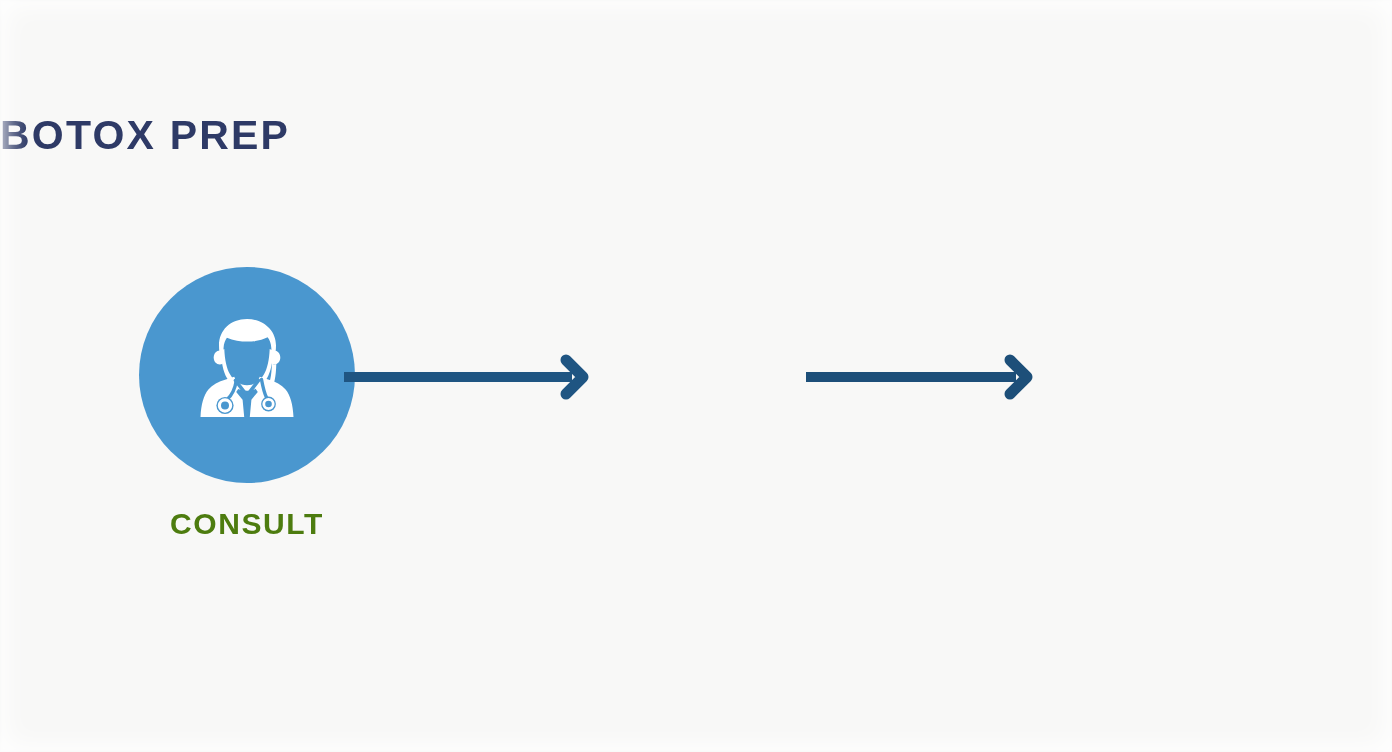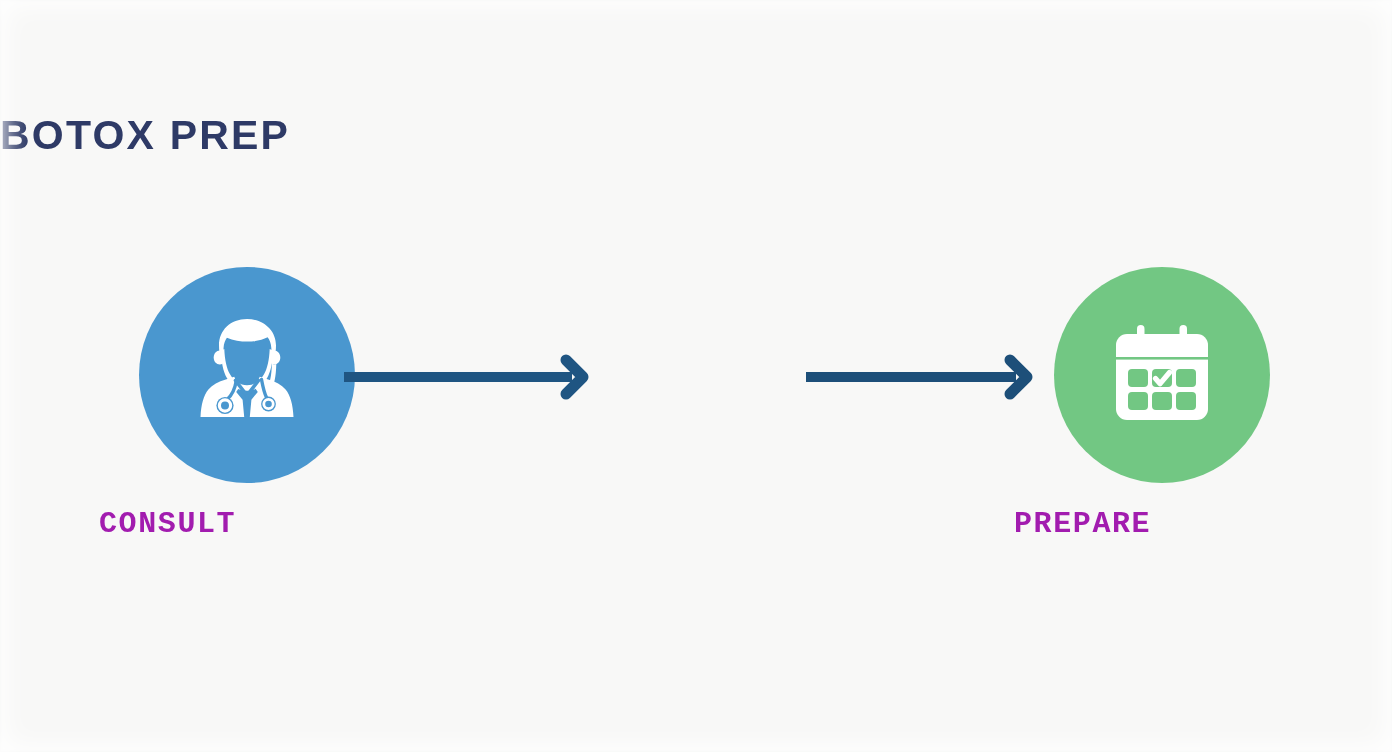--- a/index.html
+++ b/index.html
@@ -76,26 +76,26 @@
   .circle-teal  { background: #5cc9a7; }
   .circle-green { background: #72c783; }
 
   .circle svg { display: block; }
 
   .step-label {
     position: absolute;
     top: 240px;
     left: -40px;
     width: 296px;
+    text-align: center;
     font-size: 30px;
     font-weight: bold;
     letter-spacing: 1.6px;
-    color: #a21caf;
+    color: #4d7c0f;
     white-space: nowrap;
-    font-family: Liberation Mono, monospace;
   }
 
   .connector {
     position: absolute;
     top: 353px;
     height: 48px;
   }
   .connector-1 { left: 344px; width: 250px; }
   .connector-2 { left: 806px; width: 232px; }
   .connector svg { display: block; }
@@ -181,44 +181,20 @@
           <g fill="none" stroke="#4a97cf" stroke-width="3.6" stroke-linecap="round">
             <path d="M54.5 71.5L66 86.5L77.5 71.5"></path>
             <path d="M66 86.5v21.5"></path>
           </g>
         </svg>
       </div>
       <div class="step-label">CONSULT</div>
     </div>
 
 
-    <div class="step step-3">
-      <div class="circle circle-green">
-        <svg width="132" height="132" viewBox="0 0 132 132">
-
-          <rect x="41" y="16" width="7.5" height="17" rx="3.7" fill="#ffffff"></rect>
-          <rect x="83.5" y="16" width="7.5" height="17" rx="3.7" fill="#ffffff"></rect>
-
-          <rect x="20" y="25" width="92" height="86" rx="11" fill="#ffffff"></rect>
-
-          <rect x="20" y="48" width="92" height="2.6" fill="#72c783"></rect>
-
-          <rect x="32" y="60" width="20" height="18" rx="4" fill="#72c783"></rect>
-          <rect x="56" y="60" width="20" height="18" rx="4" fill="#72c783"></rect>
-          <rect x="80" y="60" width="20" height="18" rx="4" fill="#72c783"></rect>
-
-          <rect x="32" y="83" width="20" height="18" rx="4" fill="#72c783"></rect>
-          <rect x="56" y="83" width="20" height="18" rx="4" fill="#72c783"></rect>
-          <rect x="80" y="83" width="20" height="18" rx="4" fill="#72c783"></rect>
-
-          <path d="M59.5 69.5l4.6 5.2 9.4-11.2" fill="none" stroke="#ffffff" stroke-width="5.2" stroke-linecap="round" stroke-linejoin="round"></path>
-        </svg>
-      </div>
-      <div class="step-label">PREPARE</div>
-    </div>
 
     <div class="connector connector-1">
       <svg width="250" height="48" viewBox="0 0 250 48">
         <rect x="0" y="19" width="228" height="10" fill="#1f5582"></rect>
         <path d="M222 7l17 17-17 17" fill="none" stroke="#1f5582" stroke-width="11" stroke-linecap="round" stroke-linejoin="round"></path>
       </svg>
     </div>
 
     <div class="connector connector-2">
       <svg width="232" height="48" viewBox="0 0 232 48">

